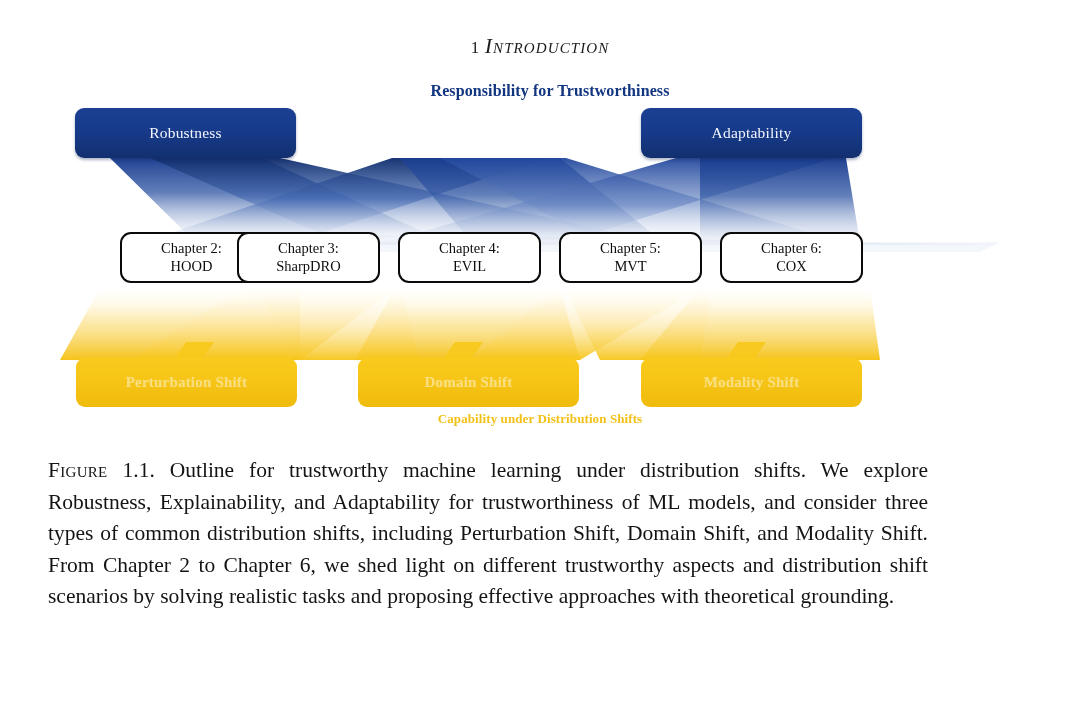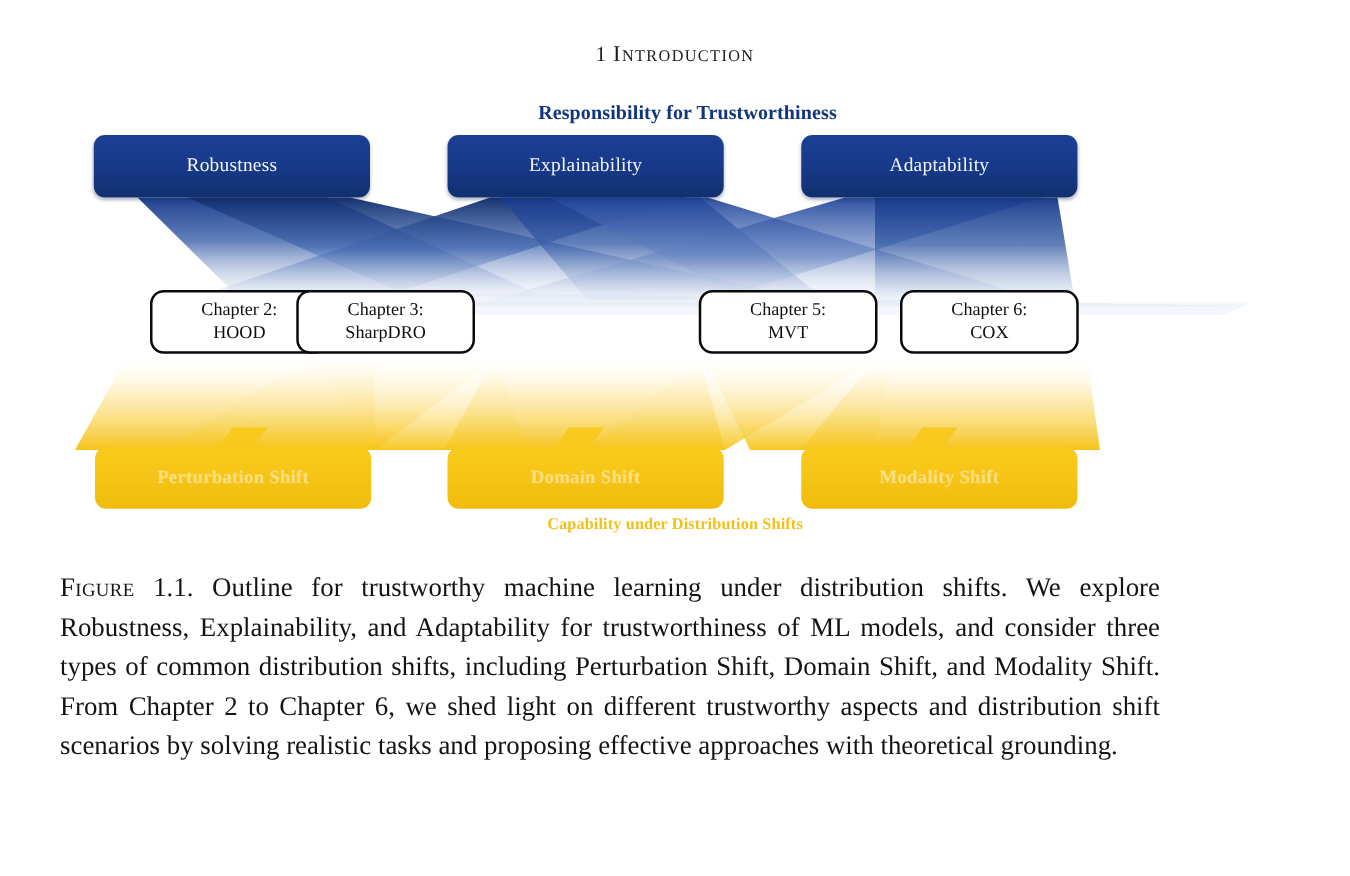--- a/index.html
+++ b/index.html
@@ -32,22 +32,23 @@
     width: 1080px;
     text-align: center;
     font-family: "Liberation Serif", "DejaVu Serif", serif;
     font-size: 17px;
     letter-spacing: 0.6px;
     color: #1c1c1c;
   }
   .running-head .num { font-size: 17px; }
   .running-head .sc {
     font-variant: small-caps;
-    font-size: 18px;
+    font-size: 22px;
     letter-spacing: 1.1px;
+    font-style: italic;
   }
 
   
   #figure {
     position: absolute;
     left: 0;
     top: 70px;
     width: 1080px;
     height: 375px;
   }
@@ -225,37 +226,40 @@
       <polygon points="186,272 214,272 200,292 172,292" fill="#f8c81c" opacity="0.95"></polygon>
       <polygon points="455,272 483,272 469,292 441,292" fill="#f8c81c" opacity="0.95"></polygon>
       <polygon points="738,272 766,272 752,292 724,292" fill="#f8c81c" opacity="0.95"></polygon>
     </svg>
 
     <div class="fig-title-top">Responsibility for Trustworthiness</div>
 
     <div class="node blue" style="left:75px; top:38px; width:221px;">
       <span class="label">Robustness</span>
     </div>
-    <div class="node blue" style="left:358px; top:38px; width:221px;">
-      <span class="label">Explainability</span>
-    </div>
     <div class="node blue" style="left:641px; top:38px; width:221px;">
       <span class="label">Adaptability</span>
     </div>
 
     <div class="node chapter" style="left:76px; top:162px; width:143px;margin-left:44px;">
       <span class="lines">
         <span class="l1">Chapter 2:</span>
         <span class="l2">HOOD</span>
       </span>
     </div>
     <div class="node chapter" style="left:237px; top:162px; width:143px;">
       <span class="lines">
         <span class="l1">Chapter 3:</span>
         <span class="l2">SharpDRO</span>
+      </span>
+    </div>
+    <div class="node chapter" style="left:398px; top:162px; width:143px;">
+      <span class="lines">
+        <span class="l1">Chapter 4:</span>
+        <span class="l2">EVIL</span>
       </span>
     </div>
     <div class="node chapter" style="left:559px; top:162px; width:143px;">
       <span class="lines">
         <span class="l1">Chapter 5:</span>
         <span class="l2">MVT</span>
       </span>
     </div>
     <div class="node chapter" style="left:720px; top:162px; width:143px;">
       <span class="lines">

